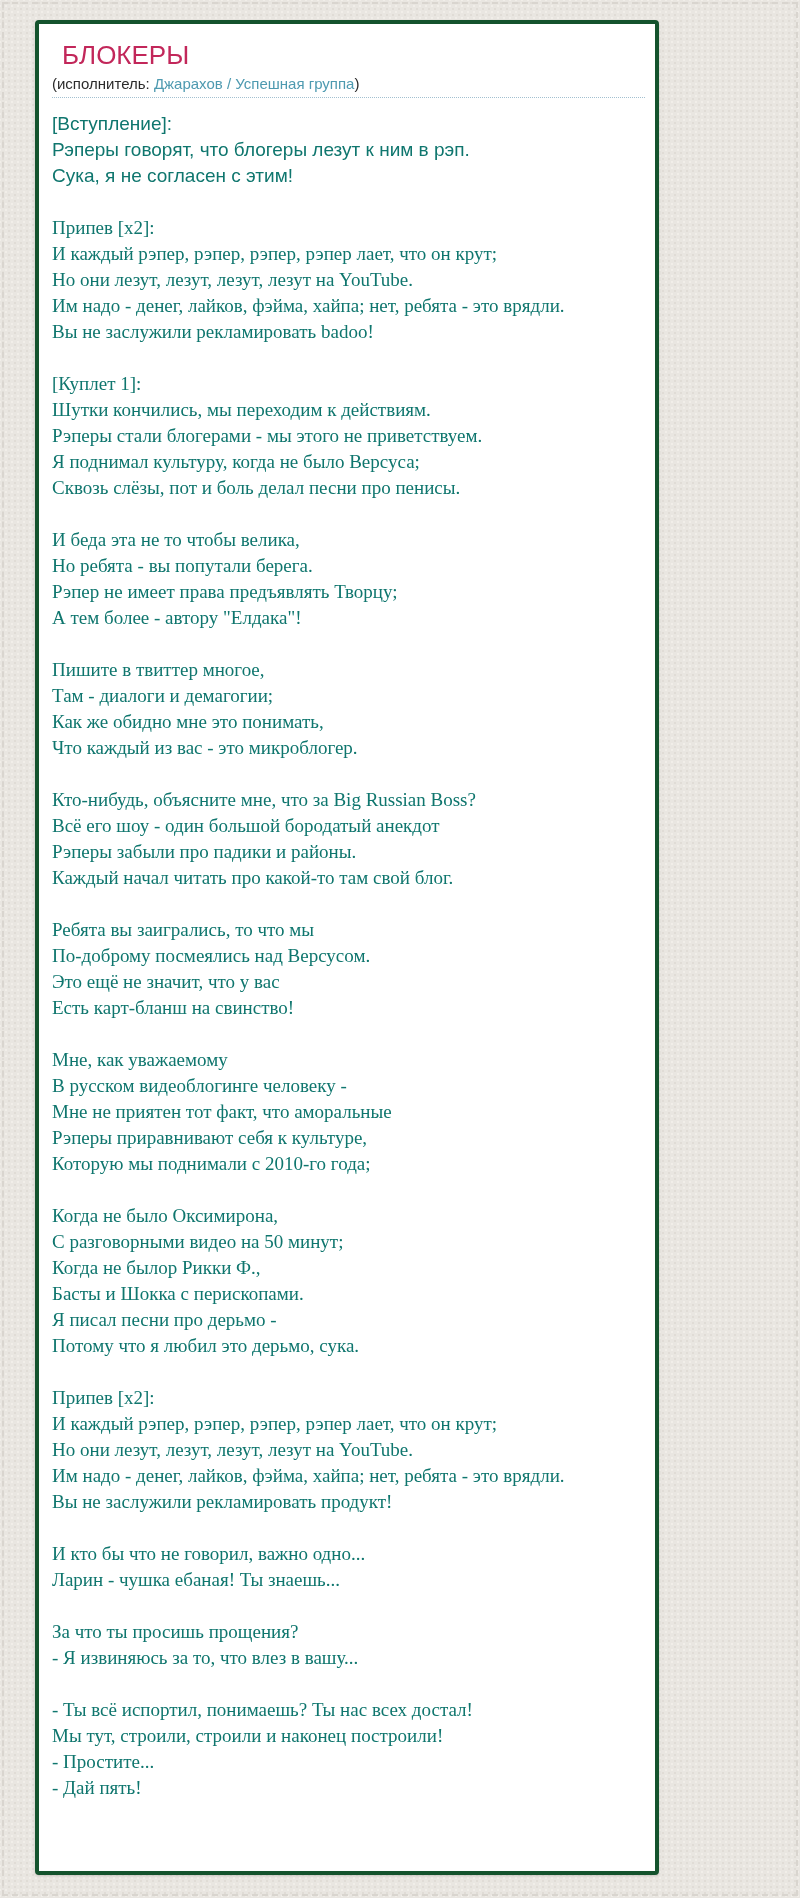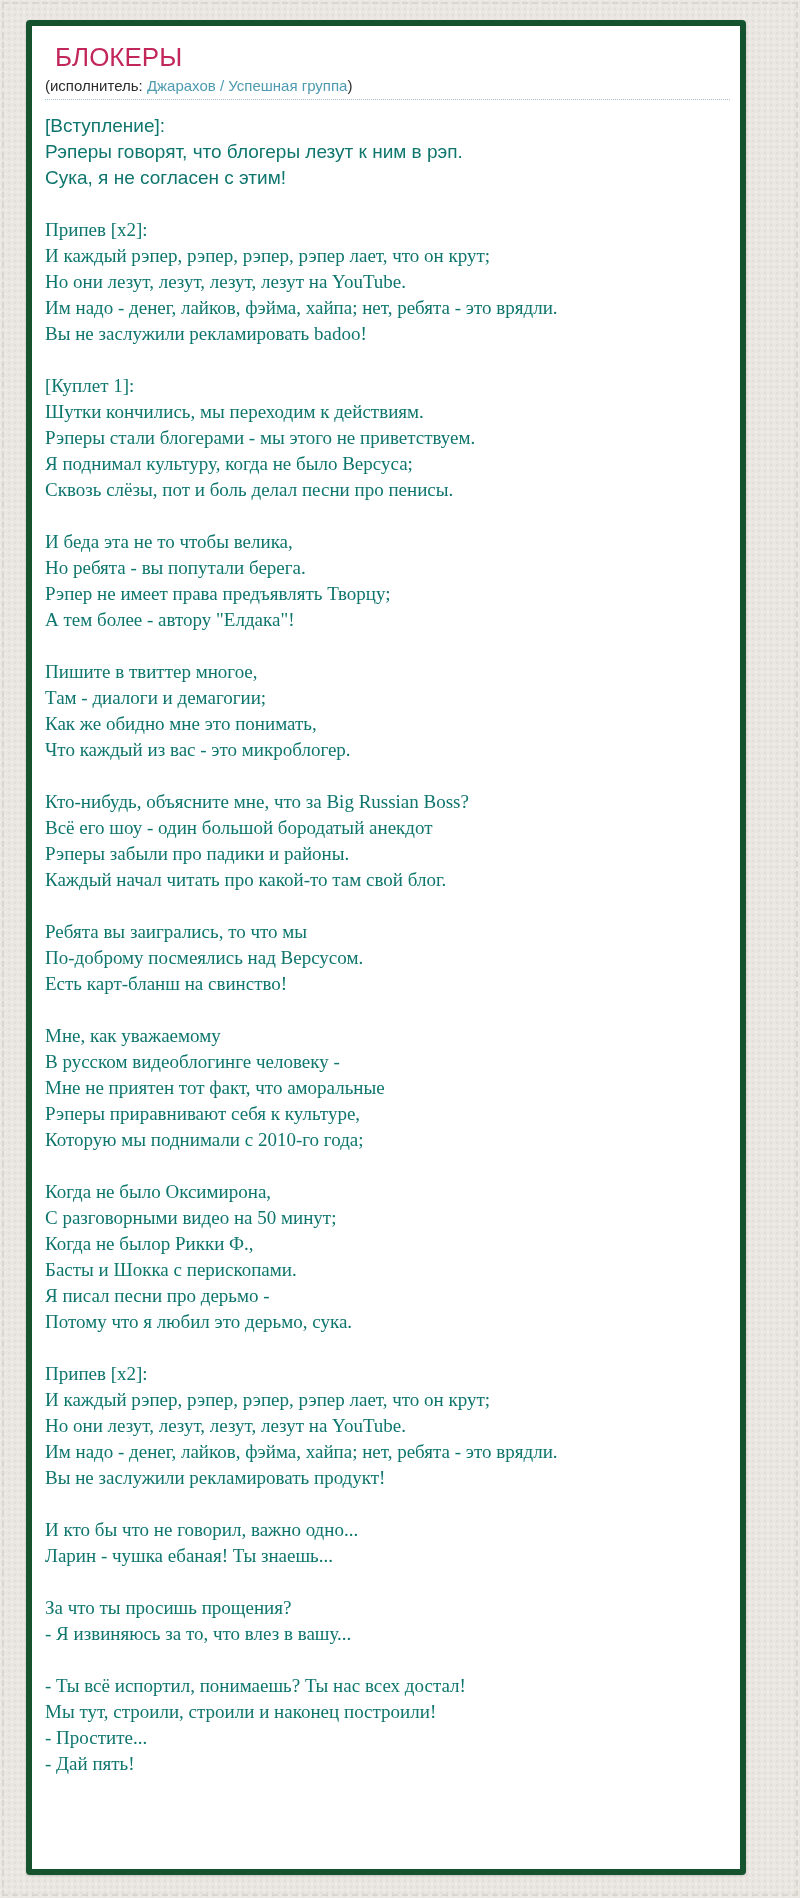--- a/index.html
+++ b/index.html
@@ -16,24 +16,24 @@
     background-position:0 0, 3px 3px;
     overflow:hidden;
   }
   .page-frame {
     position:absolute; left:2px; top:2px; right:2px; bottom:2px;
     border:2px dashed #d9d5cf;
     pointer-events:none;
   }
   .card {
     position:absolute;
-    left:26px; top:20px;
-    width:720px; height:1855px;
+    left:35px; top:20px;
+    width:624px; height:1855px;
     background:#ffffff;
-    border:6px solid #14532d;
+    border:4px solid #14532d;
     border-radius:4px;
     box-shadow:0 1px 3px rgba(0,0,0,0.14);
     padding:16px 10px 24px 13px;
   }
   h1.song-title {
     margin-left:10px;
     font-size:26px;
     line-height:30px;
     font-weight:400;
     color:#c2275a;
@@ -107,20 +107,21 @@
       </div>
       <div class="stanza">
         <div class="line">Кто-нибудь, объясните мне, что за Big Russian Boss?</div>
         <div class="line">Всё его шоу - один большой бородатый анекдот</div>
         <div class="line">Рэперы забыли про падики и районы.</div>
         <div class="line">Каждый начал читать про какой-то там свой блог.</div>
       </div>
       <div class="stanza">
         <div class="line">Ребята вы заигрались, то что мы</div>
         <div class="line">По-доброму посмеялись над Версусом.</div>
+        <div class="line">Это ещё не значит, что у вас</div>
         <div class="line">Есть карт-бланш на свинство!</div>
       </div>
       <div class="stanza">
         <div class="line">Мне, как уважаемому</div>
         <div class="line">В русском видеоблогинге человеку -</div>
         <div class="line">Мне не приятен тот факт, что аморальные</div>
         <div class="line">Рэперы приравнивают себя к культуре,</div>
         <div class="line">Которую мы поднимали с 2010-го года;</div>
       </div>
       <div class="stanza">

